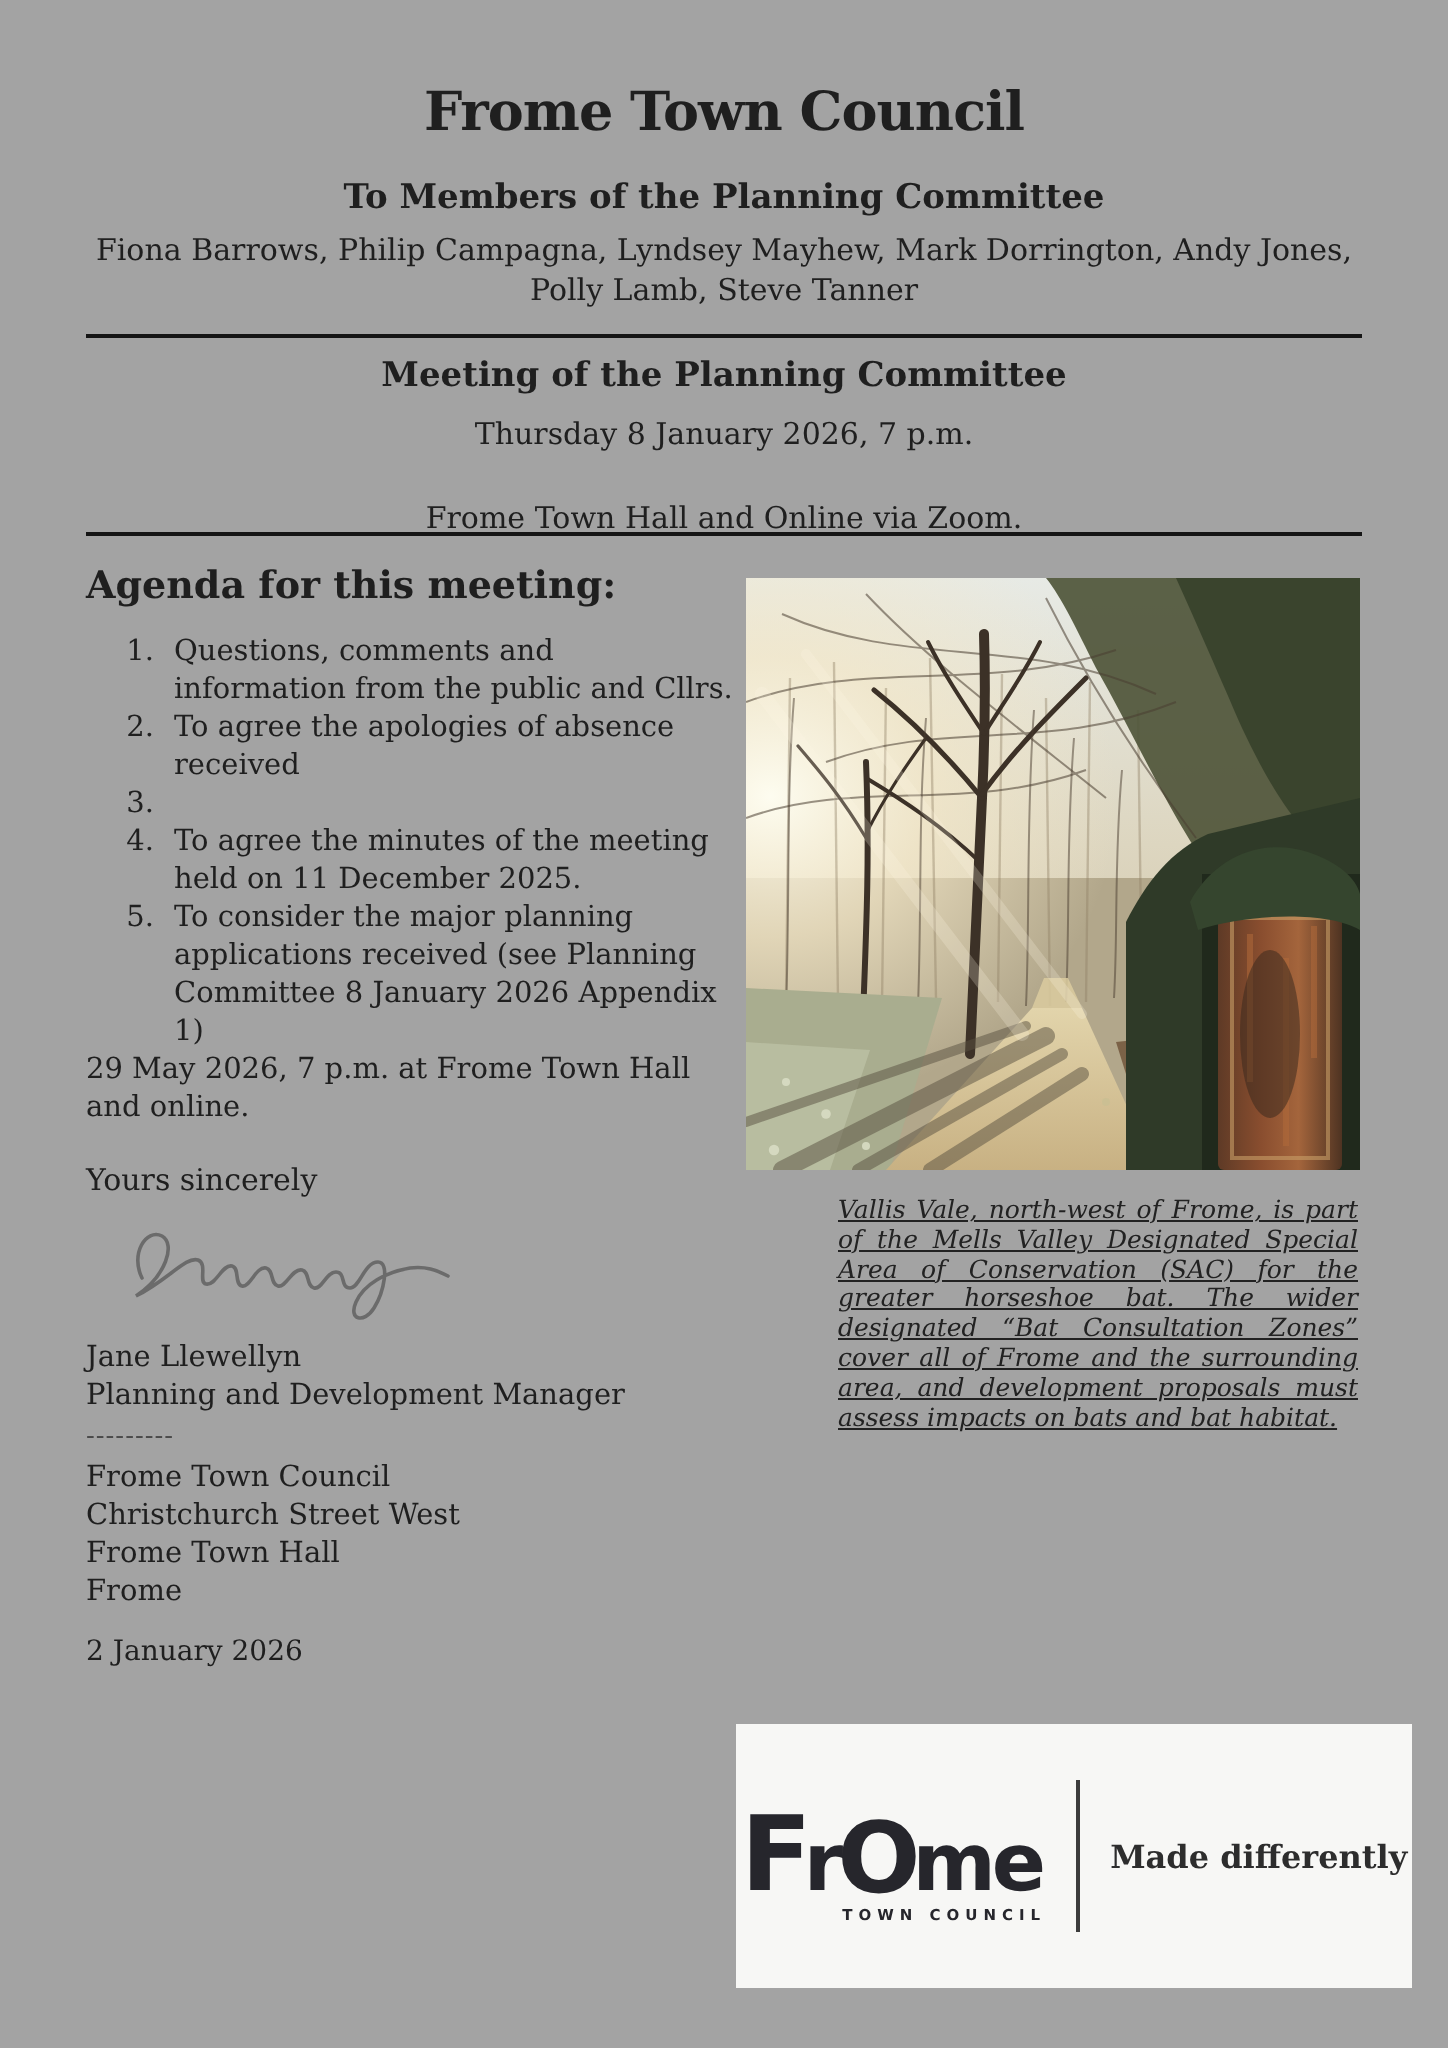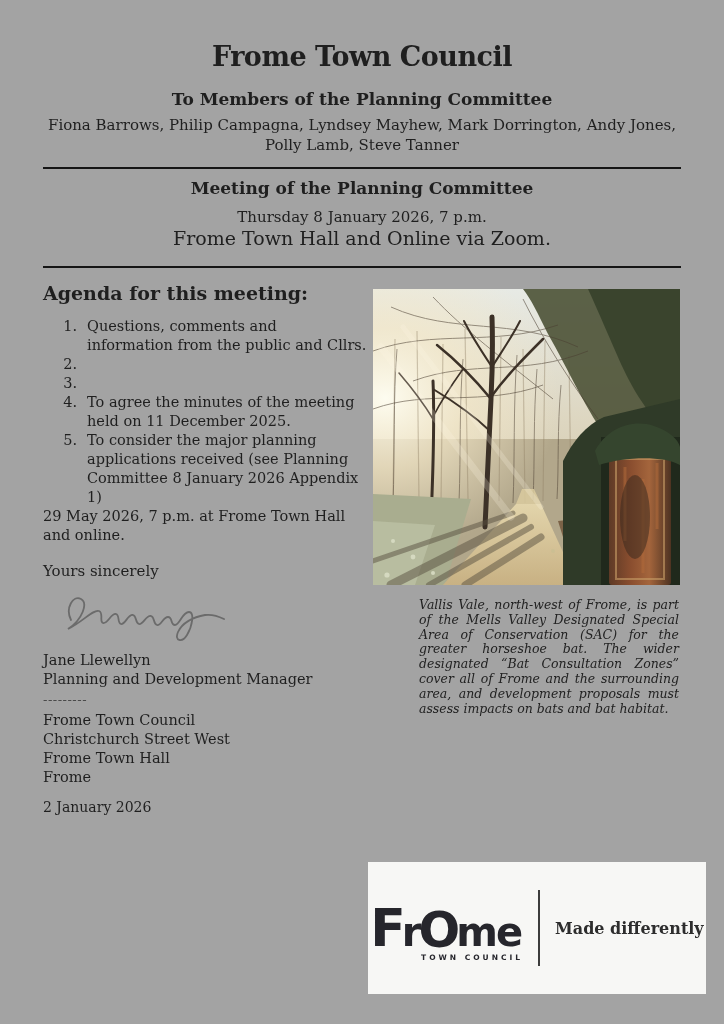--- a/index.html
+++ b/index.html
@@ -13,21 +13,21 @@
   }
   .centered{position:absolute;left:0;right:0;text-align:center;margin:0;}
   .doc-title{top:40px;font-size:27px;line-height:34px;font-weight:bold;letter-spacing:-0.5px;}
   .recipient{top:89px;font-size:17px;font-weight:bold;}
   .members{top:115px;font-size:15px;line-height:20px;left:42px;right:42px;}
   .rule{position:absolute;left:43px;width:638px;height:2px;background:#151515;}
   .rule-top{top:167px;}
   .rule-bottom{top:266px;}
   .meeting-heading{top:178px;font-size:17px;font-weight:bold;}
   .meeting-datetime{top:208px;font-size:15px;}
-  .meeting-location{top:227px;font-size:19px;}
+  .meeting-location{top:250px;font-size:15px;}
 
   .left-col{position:absolute;left:43px;top:281px;width:324px;}
   .section-heading{font-size:19px;font-weight:bold;margin:0 0 12px 0;line-height:24px;}
   .agenda-list{margin:2px 0 0 0;padding:0;list-style:none;}
   .agenda-item{display:flex;font-size:14.5px;line-height:19px;}
   .agenda-num{width:26px;min-width:26px;text-align:right;padding-right:10px;box-sizing:border-box;margin-left:18px;}
   .agenda-text{flex:1;}
   .next-heading{margin-top:17px;}
   .body-par{font-size:14.5px;line-height:19px;margin:0 0 17px 0;}
   .closing{font-size:15px;line-height:19px;margin:1px 0 6px 0;}
@@ -36,21 +36,21 @@
   .sig-name{margin-top:10px;}
   .dash-sep{font-size:13px;line-height:19px;margin:1px 0;color:#4a4a4a;letter-spacing:0.5px;}
   .address{margin-top:2px;}
   .doc-date{margin-top:11px;font-size:14px;}
 
   .photo{position:absolute;left:373px;top:289px;width:307px;height:296px;}
   .photo svg{display:block;width:100%;height:100%;}
   .caption{
     position:absolute;left:419px;top:598px;width:260px;
     font-size:12.5px;line-height:14.8px;font-style:italic;
-    text-align:justify;margin:0;color:#222222;
+    text-align:justify;margin:0;color:#222222;text-decoration:underline;
   }
 
   .logo-box{
     position:absolute;left:368px;top:862px;width:338px;height:132px;
     background:#f7f7f5;
   }
   .logo-inner{display:flex;align-items:center;justify-content:center;height:100%;gap:15px;}
   .wordmark{position:relative;white-space:nowrap;line-height:1;}
   .lt{display:inline-block;font-family:"DejaVu Sans","Liberation Sans",sans-serif;font-weight:bold;color:#26262c;}
   .lt-F{font-size:52px;}
@@ -85,20 +85,21 @@
 
   <div class="left-col">
     <h3 class="section-heading">Agenda for this meeting:</h3>
     <ol class="agenda-list">
       <li class="agenda-item">
         <span class="agenda-num">1.</span>
         <span class="agenda-text">Questions, comments and information from the public and Cllrs.</span>
       </li>
       <li class="agenda-item">
         <span class="agenda-num">2.</span>
+        <span class="agenda-text">To agree the apologies of absence received</span>
       </li>
       <li class="agenda-item">
         <span class="agenda-num">3.</span>
       </li>
       <li class="agenda-item">
         <span class="agenda-num">4.</span>
         <span class="agenda-text">To agree the minutes of the meeting held on 11 December 2025.</span>
       </li>
       <li class="agenda-item">
         <span class="agenda-num">5.</span>

